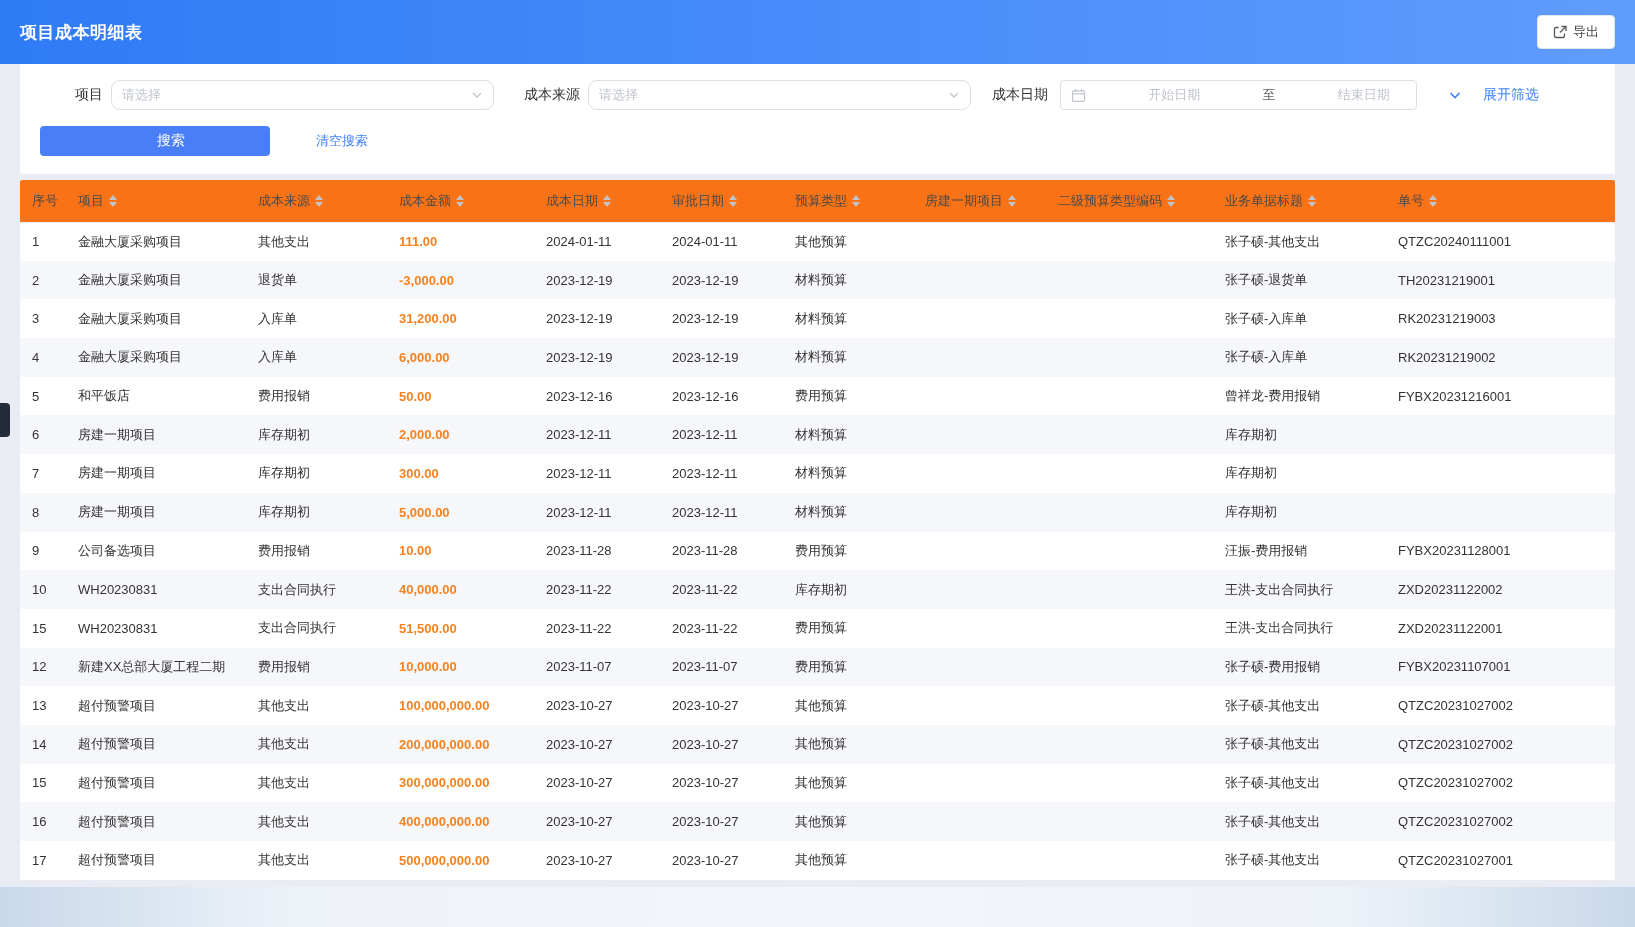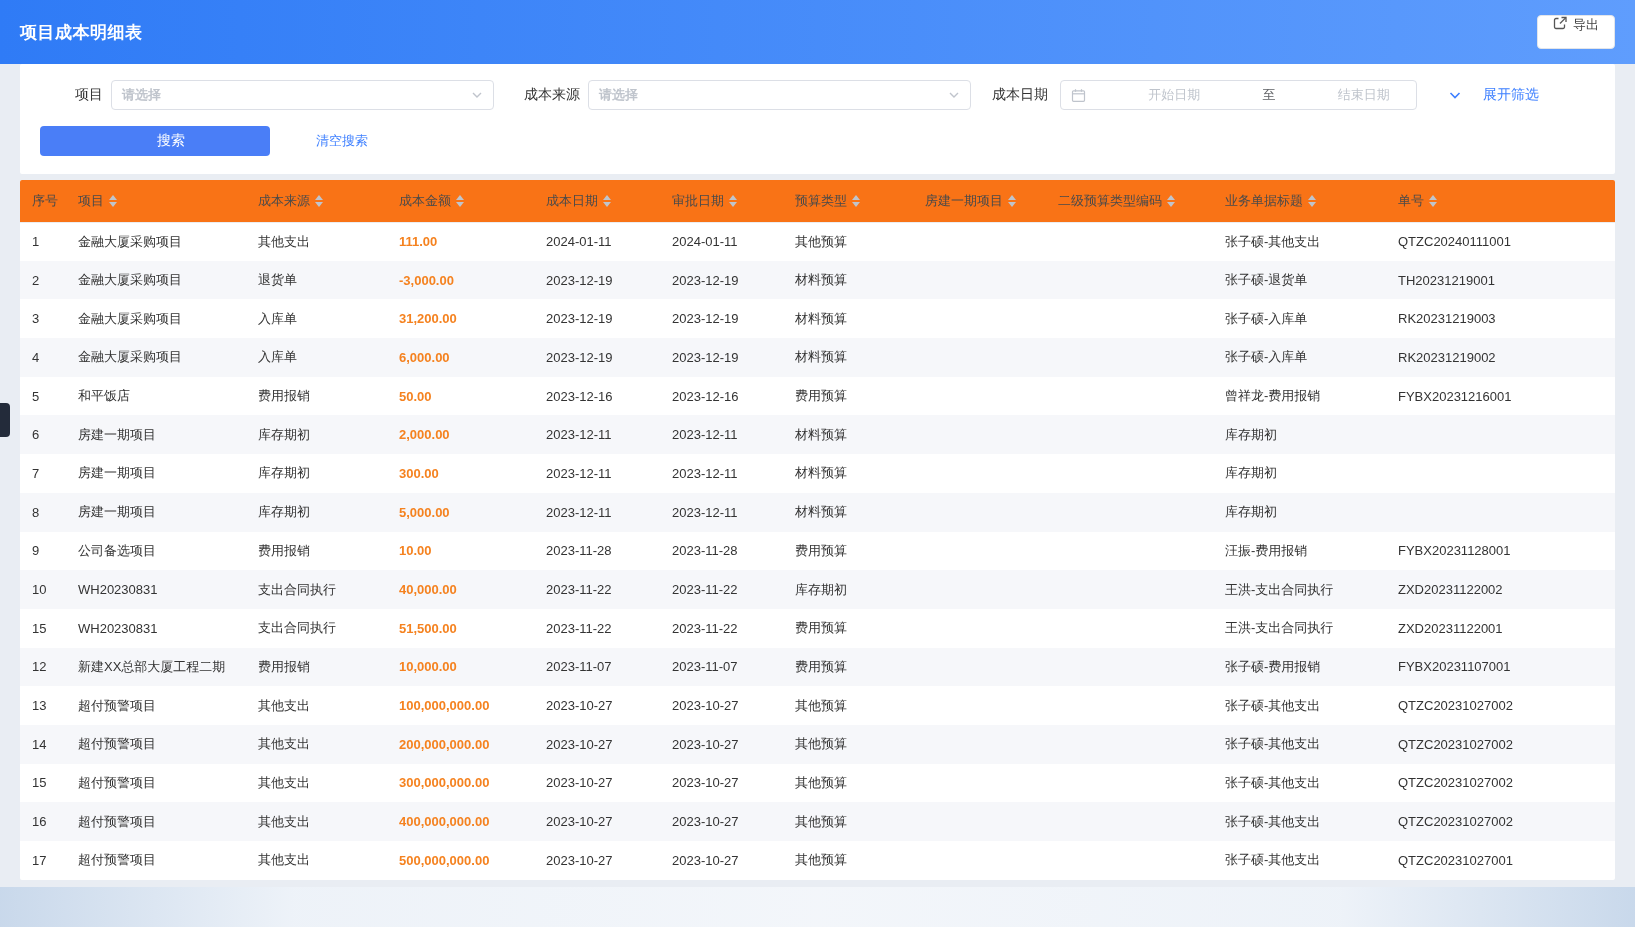--- a/index.html
+++ b/index.html
@@ -21,39 +21,39 @@
     background:linear-gradient(90deg,var(--g1),var(--g2));
     display:flex; align-items:center;
     padding:0 20px;
     position:relative;
   }
   .app-title{ color:#fff; font-size:17px; font-weight:700; letter-spacing:.5px; }
   .export-btn{
     position:absolute; right:20px; top:50%; transform:translateY(-50%);
     background:#fff; border:1px solid #e2e5ea; border-radius:4px;
     height:34px; padding:0 15px;
-    display:flex; gap:6px;
+    display:flex; align-items:center; gap:6px;
     font-size:13px; color:#444; cursor:pointer;
   }
   .export-btn svg{ display:block; }
 
   
   .filter-panel{
     margin:0 20px; background:#fff; border-radius:2px;
     padding:16px 20px 18px 20px;
   }
   .filter-row{ display:flex; align-items:center; }
   .f-label{ font-size:14px; color:#333; text-align:right; flex:none; }
   .lbl-project{ width:63px; margin-right:8px; }
   .lbl-source{ width:56px; margin-left:30px; margin-right:8px; }
   .lbl-date{ width:56px; margin-right:12px; }
   .select-box{
-    width:383px; height:30px; border:1px solid #dcdfe6; border-radius:4px;
+    width:383px; height:30px; border:1px solid #dcdfe6; border-radius:9px;
     background:#fff; display:flex; align-items:center; padding:0 10px;
-    cursor:pointer; flex:none;font-weight:bold;
+    cursor:pointer; flex:none;
   }
   .select-box .placeholder{ color:#bfc4cc; font-size:13px; flex:1; text-align:left; }
   .date-group{ display:flex; align-items:center; margin-left:auto; flex:none; }
   .date-range{
     width:357px; height:30px; border:1px solid #dcdfe6; border-radius:4px;
     background:#fff; display:flex; align-items:center; padding:0 10px; cursor:text;gap:40px;
   }
   .date-range .icon-cal{ flex:none; display:flex; margin-right:6px; }
   .date-field{ flex:1; text-align:center; color:#bfc4cc; font-size:13px; }
   .date-sep{ flex:none; color:#606266; font-size:13px; padding:0 6px; }

